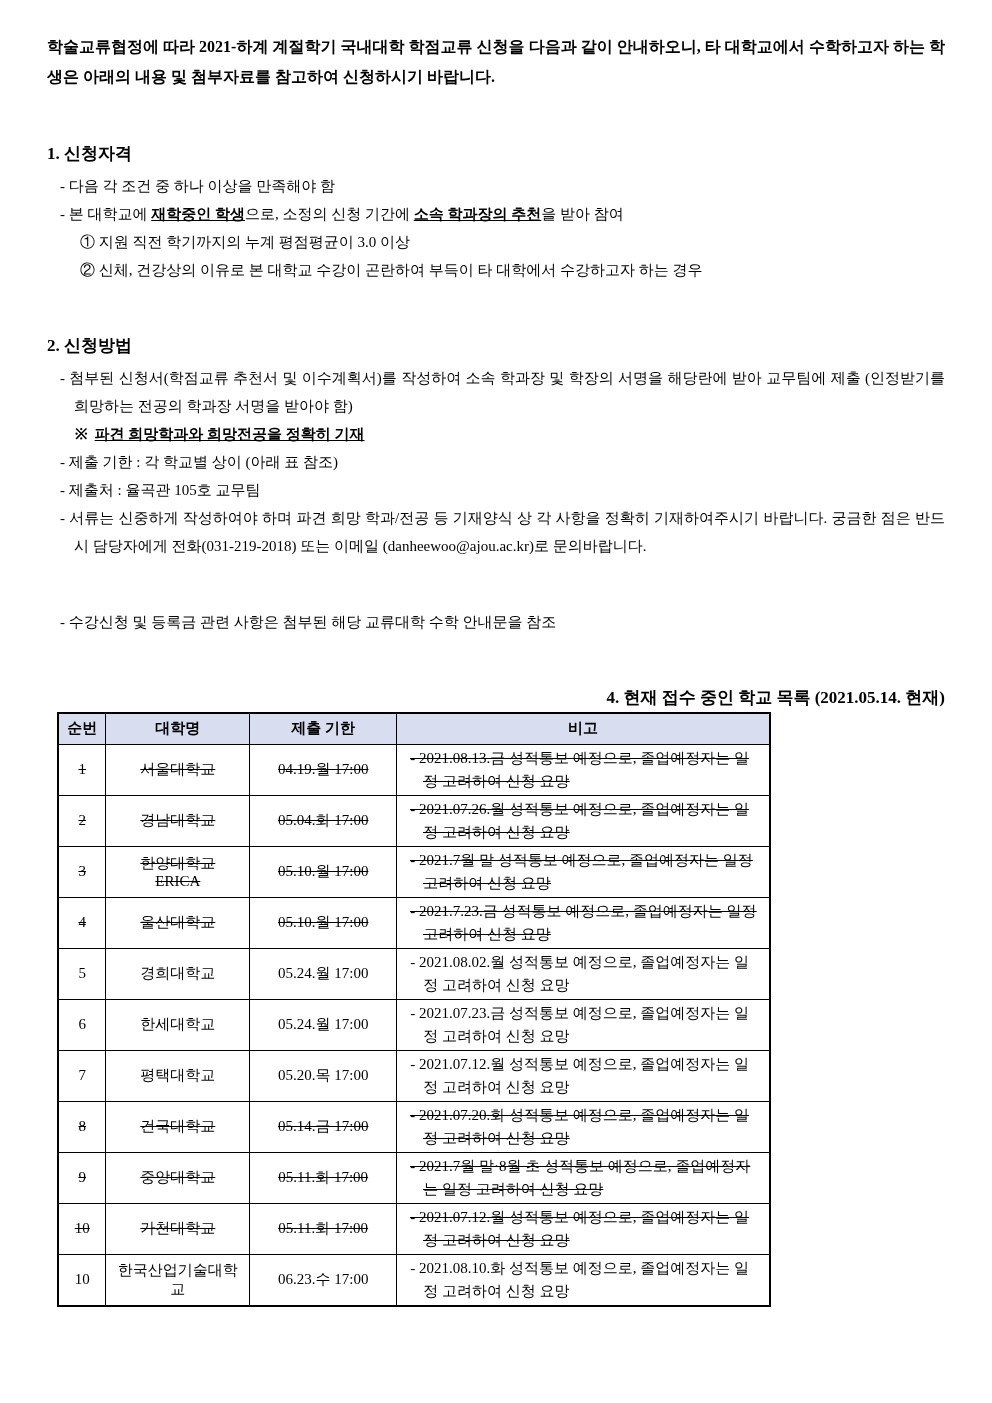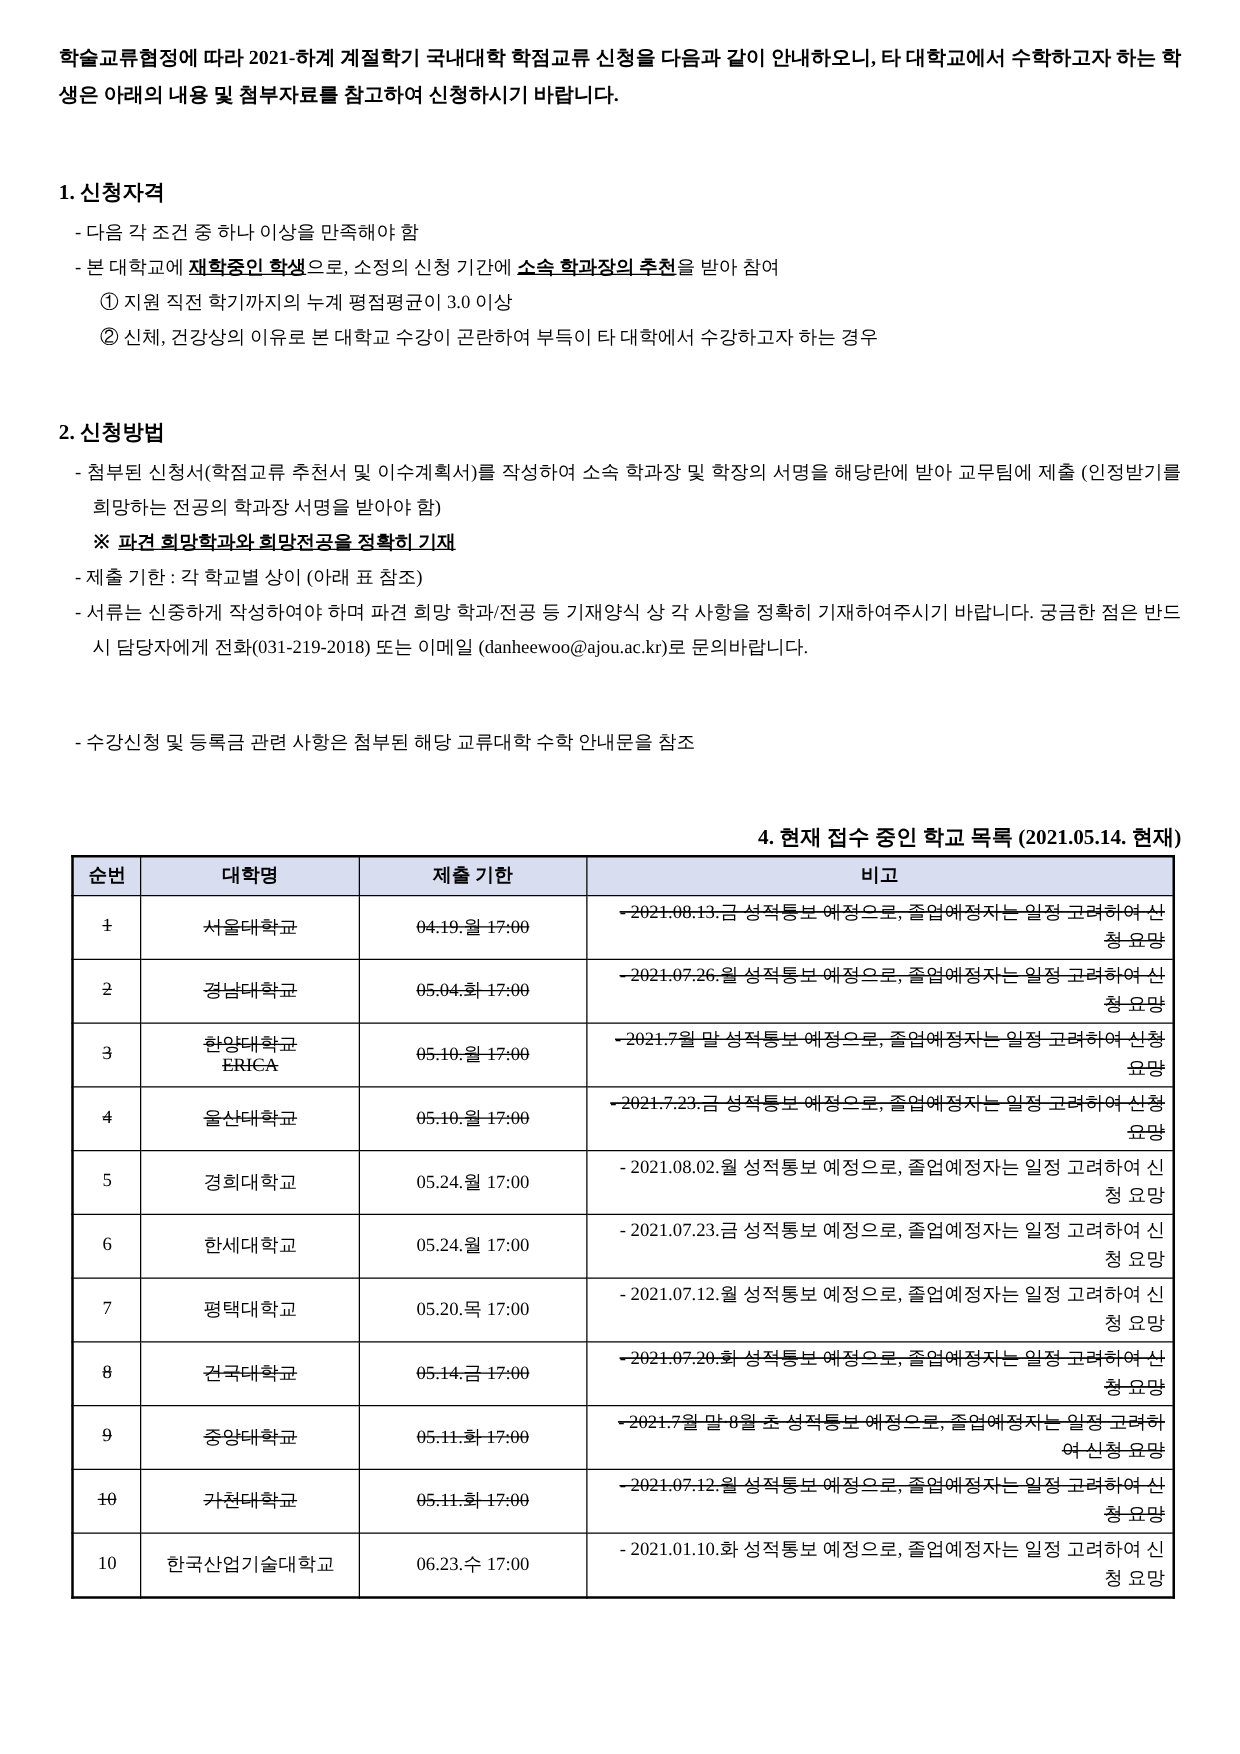--- a/index.html
+++ b/index.html
@@ -28,38 +28,38 @@
   .cond { padding-left: 33px; }
   .note { padding-left: 28px; font-weight: bold; }
   .note .prefix { margin-right: 7px; }
   .bu { font-weight: bold; text-decoration: underline; }
 
   .sec4-heading { margin-bottom: 12px; text-align: right; }
 
   table.school-table {
     border-collapse: collapse;
     margin-left: 10px;
-    width: 883px;
+    width: 714px;
     border: 2px solid #000;
     font-size: 15px;
   }
   .school-table th, .school-table td {
     border: 1.5px solid #000;
     padding: 2px 6px;
     vertical-align: middle;
   }
   .school-table th {
     font-weight: bold; text-align: center;
     height: 31px;
   }
   .school-table td { height: 47px; }
   .col-no   { width: 55px;  text-align: center; }
   .col-univ { width: 175px; text-align: center; white-space: pre-line; }
   .col-dead { width: 182px; text-align: center; }
-  .col-rem  { width: 471px; text-align: right; }
+  .col-rem  { width: 471px; text-align: left; }
   td.col-rem .remark { padding-left: 20px; text-indent: -13px; line-height: 23px; }
   tr.struck td, tr.struck td * { text-decoration: line-through; }
 </style>
 </head>
 <body>
 
 <div class="doc">
 
   <p class="intro">학술교류협정에 따라 2021-하계 계절학기 국내대학 학점교류 신청을 다음과 같이 안내하오니, 타 대학교에서 수학하고자 하는 학생은 아래의 내용 및 첨부자료를 참고하여 신청하시기 바랍니다.</p>
 
@@ -72,20 +72,21 @@
       <p class="cond">② 신체, 건강상의 이유로 본 대학교 수강이 곤란하여 부득이 타 대학에서 수강하고자 하는 경우</p>
     </div>
   </div>
 
   <div class="sec">
     <h2 class="sec-heading">2. 신청방법</h2>
     <div class="sec-body">
       <p class="bullet">- 첨부된 신청서(학점교류 추천서 및 이수계획서)를 작성하여 소속 학과장 및 학장의 서명을 해당란에 받아 교무팀에 제출 (인정받기를 희망하는 전공의 학과장 서명을 받아야 함)</p>
       <p class="note"><span class="prefix">※</span><span class="bu">파견 희망학과와 희망전공을 정확히 기재</span></p>
       <p class="bullet">- 제출 기한 : 각 학교별 상이 (아래 표 참조)</p>
+      <p class="bullet">- 제출처 : 율곡관 105호 교무팀</p>
       <p class="bullet">- 서류는 신중하게 작성하여야 하며 파견 희망 학과/전공 등 기재양식 상 각 사항을 정확히 기재하여주시기 바랍니다. 궁금한 점은 반드시 담당자에게 전화(031-219-2018) 또는 이메일 (danheewoo@ajou.ac.kr)로 문의바랍니다.</p>
     </div>
   </div>
 
   <div class="sec">
     <div class="sec-body">
       <p class="bullet">- 수강신청 및 등록금 관련 사항은 첨부된 해당 교류대학 수학 안내문을 참조</p>
     </div>
   </div>
 
@@ -181,20 +182,20 @@
             <td class="col-dead">05.11.화 17:00</td>
             <td class="col-rem">
               <div class="remark">- 2021.07.12.월 성적통보 예정으로, 졸업예정자는 일정 고려하여 신청 요망</div>
             </td>
           </tr>
           <tr>
             <td class="col-no">10</td>
             <td class="col-univ">한국산업기술대학교</td>
             <td class="col-dead">06.23.수 17:00</td>
             <td class="col-rem">
-              <div class="remark">- 2021.01.10.화 성적통보 예정으로, 졸업예정자는 일정 고려하여 신청 요망</div>
+              <div class="remark">- 2021.08.10.화 성적통보 예정으로, 졸업예정자는 일정 고려하여 신청 요망</div>
             </td>
           </tr>
         </tbody>
     </table>
   </div>
 
 </div>
 
 </body></html>

